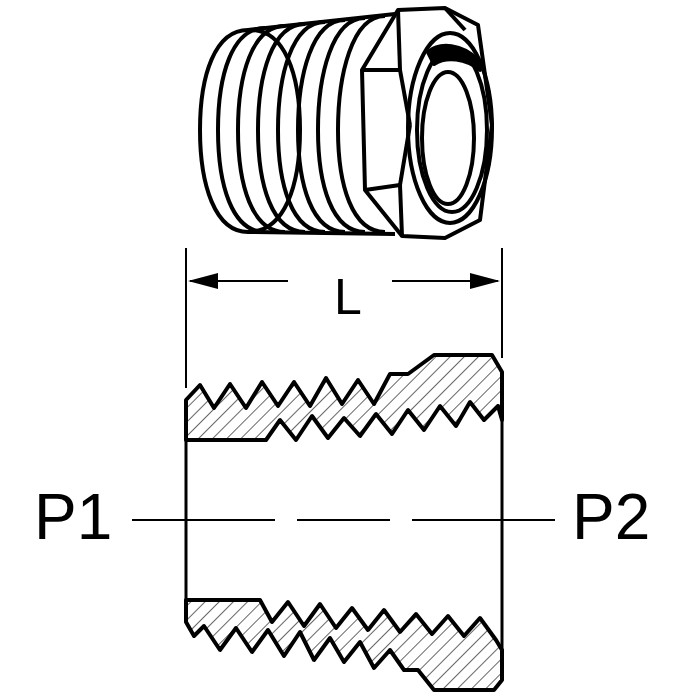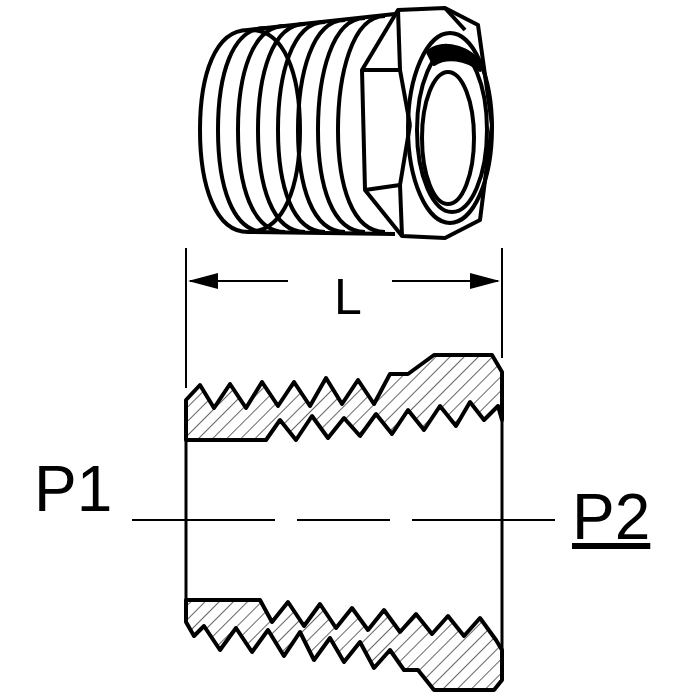--- a/index.html
+++ b/index.html
@@ -1,21 +1,21 @@
 <!DOCTYPE html>
 <html><head>
 <meta charset="utf-8">
 <style>
   html,body{margin:0;padding:0;background:#fff;}
   body{width:700px;height:700px;position:relative;overflow:hidden;font-family:"Liberation Sans",sans-serif;}
   svg{position:absolute;left:0;top:0;}
   .lbl{position:absolute;font-family:"Liberation Sans",sans-serif;color:#000;line-height:1;}
   #lbl-l{left:334px;top:272px;font-size:50px;}
-  #lbl-p1{left:34px;top:457px;font-size:64px;}
-  #lbl-p2{left:572px;top:485px;font-size:64px;text-decoration:underline;}
+  #lbl-p1{left:34px;top:485px;font-size:64px;}
+  #lbl-p2{left:572px;top:485px;font-size:64px;}
 </style>
 </head>
 <body>
 
 <svg width="700" height="700" viewBox="0 0 700 700">
   <defs>
     <pattern id="hatch" width="10" height="10" patternUnits="userSpaceOnUse" patternTransform="rotate(45)">
       <line x1="0" y1="0" x2="0" y2="10" stroke="#000" stroke-width="1.2"></line>
     </pattern>
   </defs>

